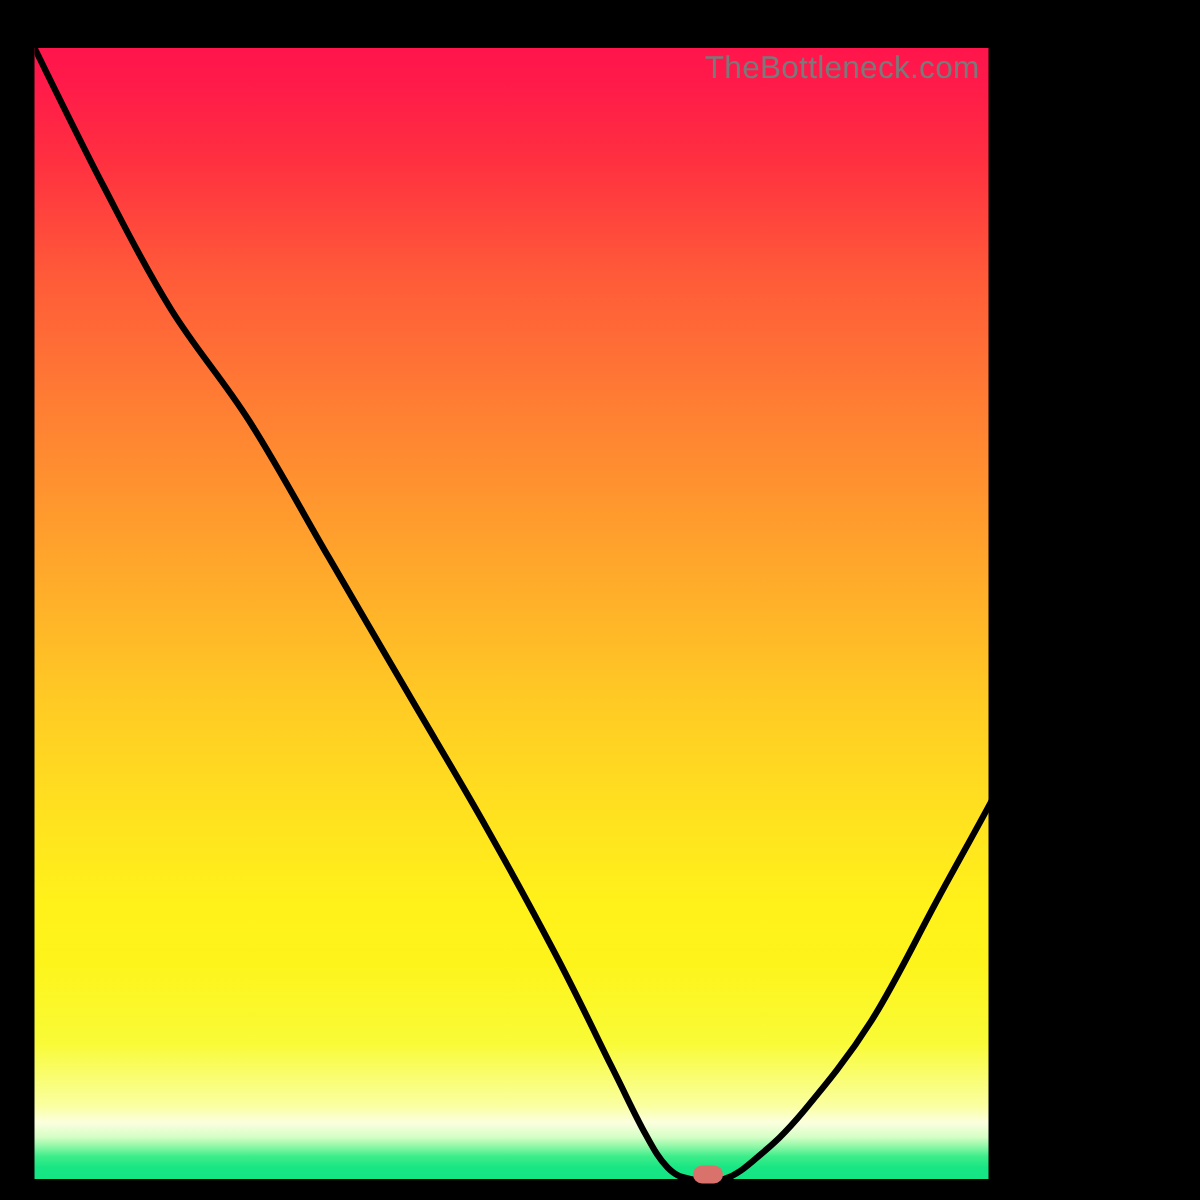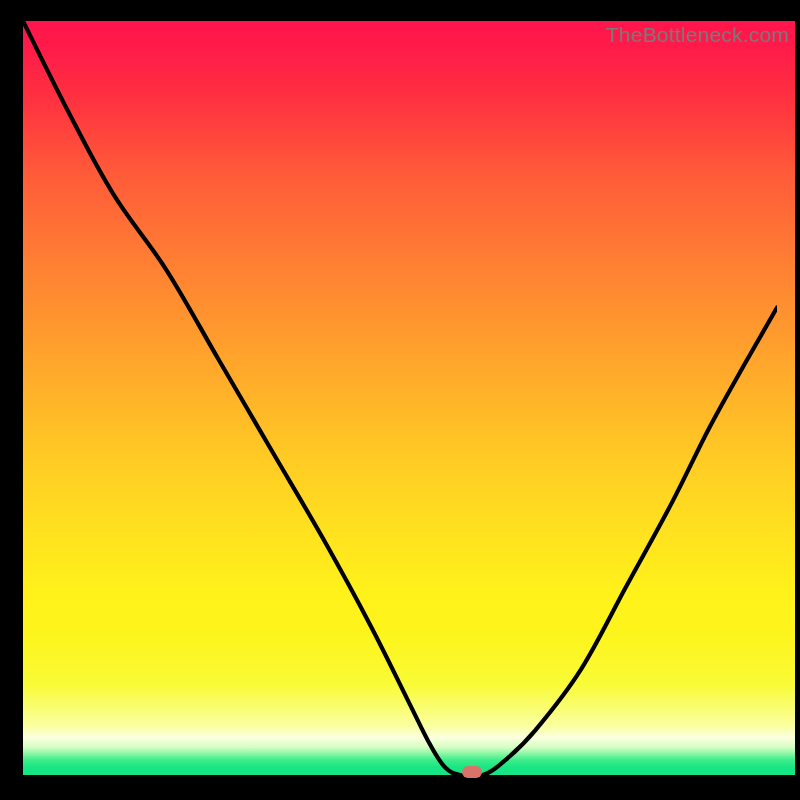--- a/index.html
+++ b/index.html
@@ -13,22 +13,22 @@
   }
   .frame {
     position: relative;
     width: 800px;
     height: 800px;
     background: #000;
   }
   .plot {
     position: absolute;
     left: 23px;
-    top: 21px;
-    width: 772px;
+    top: 32px;
+    width: 636px;
     height: 754px;
     background: linear-gradient(
       to bottom,
       #ff154c 0%,
       #ff1a4a 3%,
       #ff3040 10%,
       #ff5a39 20%,
       #ff7f33 32%,
       #ffa82b 46%,
       #ffcb24 58%,

